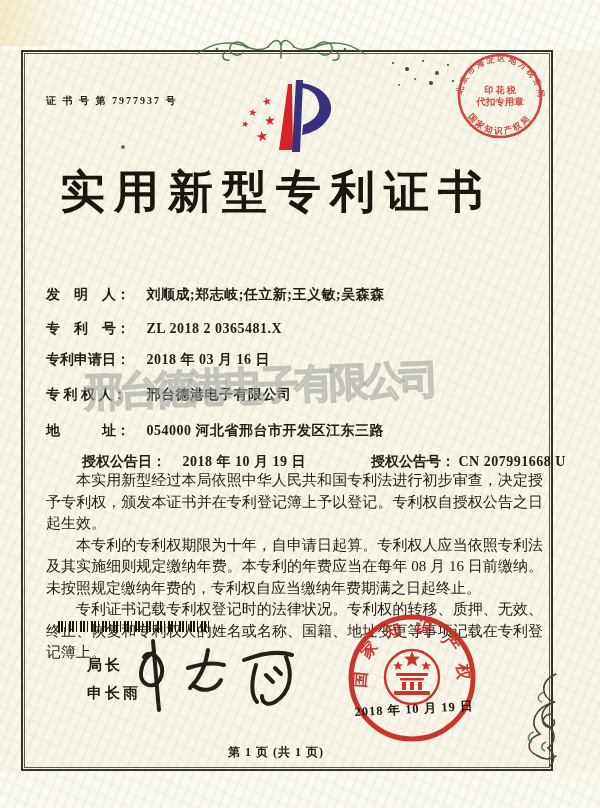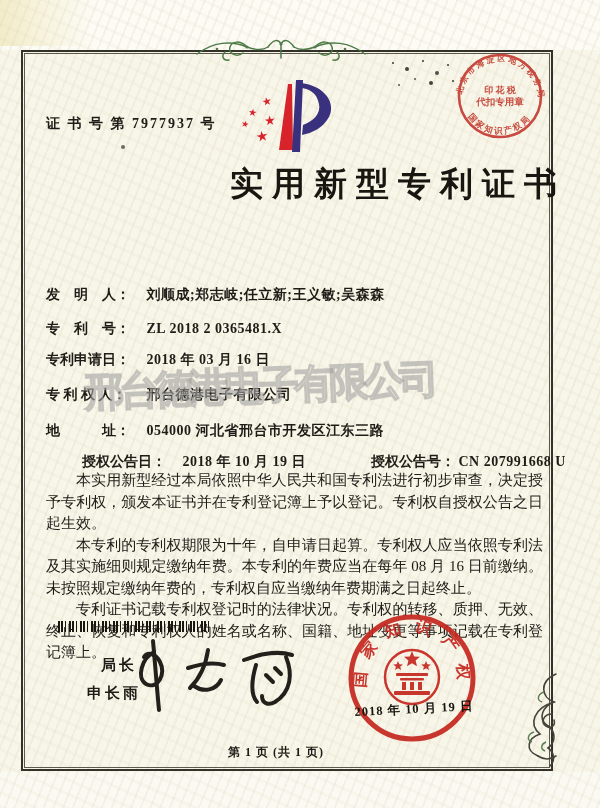--- a/index.html
+++ b/index.html
@@ -21,40 +21,40 @@
   .bottom-strip{position:absolute;left:0;top:772px;width:600px;height:36px;background:#fbfaf2;z-index:0;}
 
   .frame{
     position:absolute;left:21px;top:50px;width:528px;height:717px;z-index:2;
     border:2px solid #32322a;pointer-events:none;
   }
   .frame-inner{position:absolute;inset:1px;border:1px solid #5a594c;}
 
   .abs{position:absolute;z-index:3;}
 
-  .cert-no{left:46px;top:94px;font-size:14px;font-weight:600;letter-spacing:2px;margin-top:21px;}
+  .cert-no{left:46px;top:94px;font-size:10px;font-weight:600;letter-spacing:2px;}
 
   .logo{left:236px;top:74px;width:104px;height:88px;}
   .logo .star{position:absolute;color:#d8232a;line-height:1;transform-origin:center;}
 
-  .title{left:38px;top:162px;width:528px;text-align:right;font-size:33px;font-weight:700;letter-spacing:9px;color:#181611;}
+  .title{left:12px;top:162px;width:528px;text-align:center;font-size:45px;font-weight:700;letter-spacing:9px;color:#181611;}
 
   .row{left:46px;width:500px;font-size:14px;font-weight:600;white-space:nowrap;}
   .row .lbl{display:inline-block;min-width:97px;}
   .row .val{letter-spacing:.5px;}
   .grant-right{position:absolute;left:289px;top:0;}
 
   .paras{left:46px;top:470px;width:497px;font-size:15px;line-height:21.5px;text-align:justify;font-weight:500;}
   .paras p{margin:0;text-indent:2em;}
 
   .barcode{
     left:58px;top:621px;width:154px;height:11px;
     background:repeating-linear-gradient(90deg,#17170f 0 2px,transparent 2px 3px,#17170f 3px 5px,transparent 5px 7px,#17170f 7px 8px,transparent 8px 11px);
   }
-  .signer-title{left:101px;top:656px;font-size:15px;letter-spacing:3px;font-weight:600;}
+  .signer-title{left:87px;top:656px;font-size:15px;letter-spacing:3px;font-weight:600;}
   .signer-name{left:87px;top:684px;font-size:15px;letter-spacing:3px;font-weight:600;}
 
   .sig-svg{left:120px;top:634px;z-index:3;}
 
   .seal-svg{left:344px;top:611px;z-index:4;opacity:.92;}
   .seal-date{
     left:350px;top:701px;width:128px;z-index:5;text-align:center;
     font-size:12.5px;font-weight:700;letter-spacing:1px;color:#17150f;transform:rotate(-3deg);
   }
   .tax-svg{left:452px;top:49px;z-index:4;opacity:.9;}

